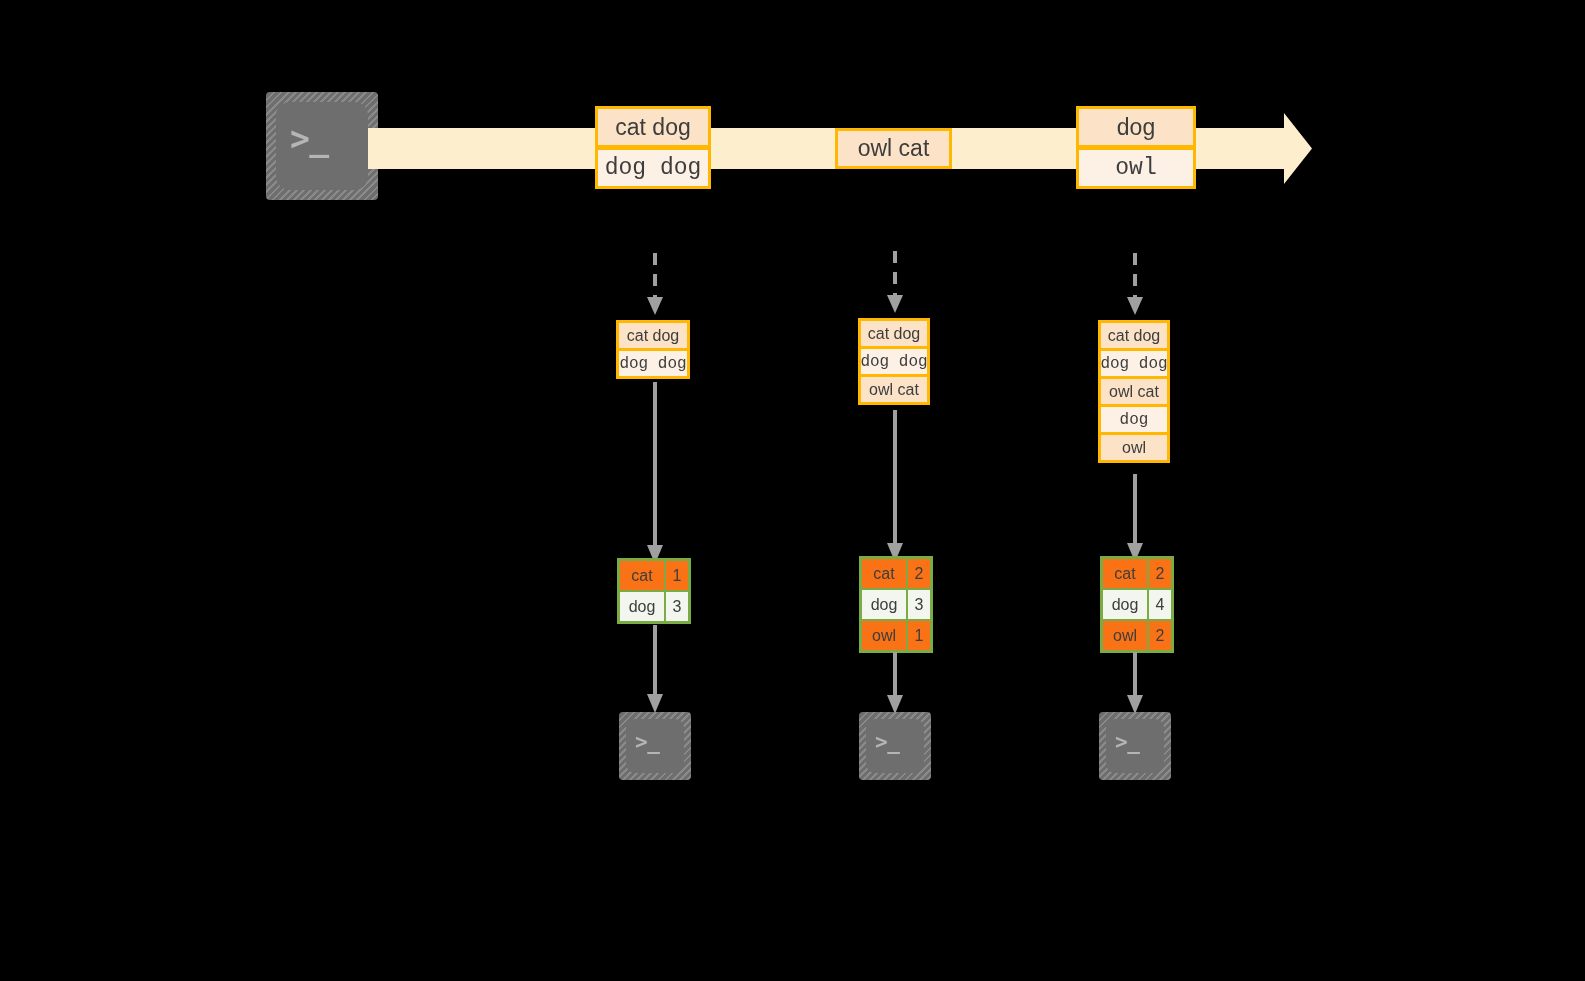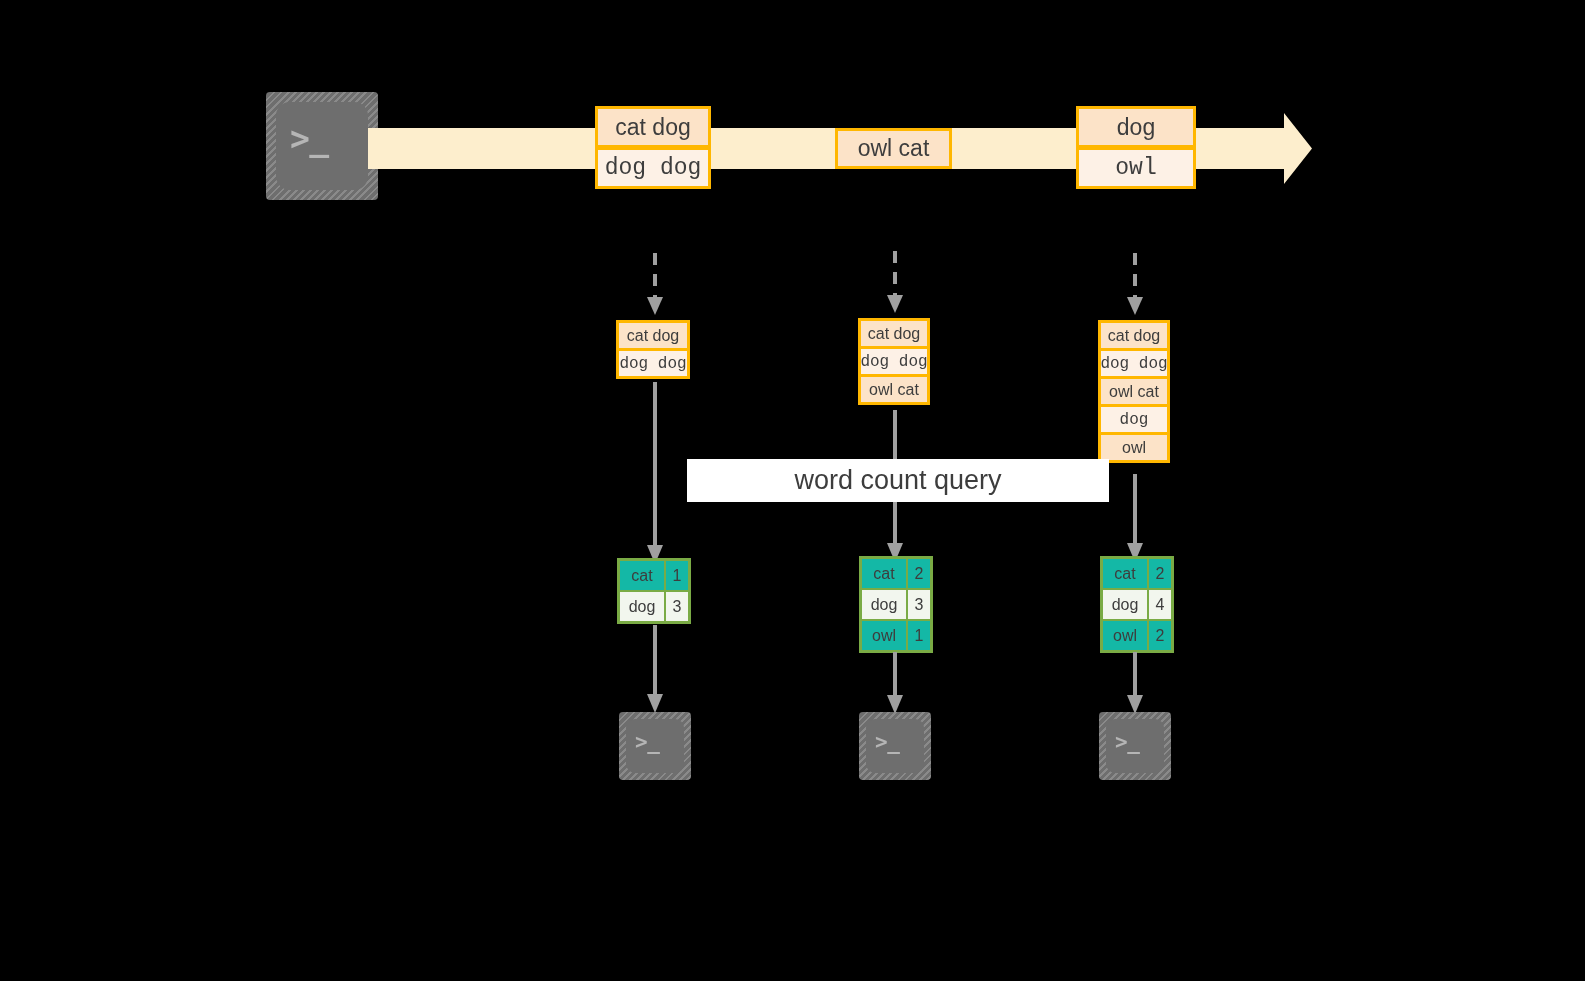--- a/index.html
+++ b/index.html
@@ -101,21 +101,21 @@
     flex-direction: column;
     gap: 2px;
   }
   .grow { display: flex; gap: 2px; height: 29px; }
   .gcell {
     display: flex; align-items: center; justify-content: center;
     color: #3d3d3d; font-size: 16px; white-space: nowrap;
   }
   .gcell.word { width: 44px; }
   .gcell.cnt  { width: 22px; }
-  .grow.shadeA .gcell { background: #14b8a6; }
+  .grow.shadeA .gcell { background: #f97316; }
   .grow.shadeB .gcell { background: #f2f6ee; }
   .gtable.g1 { left: 617px; top: 558px; }
   .gtable.g2 { left: 859px; top: 556px; }
   .gtable.g3 { left: 1100px; top: 556px; }
 
   
   .conn { position: absolute; }
   .conn svg { display: block; }
 
   
@@ -199,21 +199,20 @@
       <path d="M2 133 L18 133 L10 152 Z" fill="#a0a0a0"></path>
     </svg>
   </div>
   <div class="conn" style="left:1125px; top:474px;">
     <svg width="20" height="88" viewBox="0 0 20 88">
       <line x1="10" y1="0" x2="10" y2="72" stroke="#a0a0a0" stroke-width="4"></line>
       <path d="M2 69 L18 69 L10 88 Z" fill="#a0a0a0"></path>
     </svg>
   </div>
 
-  <div class="query-label">word count query</div>
 
   <div class="gtable g1">
     <div class="grow shadeA">
       <div class="gcell word">cat</div>
       <div class="gcell cnt">1</div>
     </div>
     <div class="grow shadeB">
       <div class="gcell word">dog</div>
       <div class="gcell cnt">3</div>
     </div>

